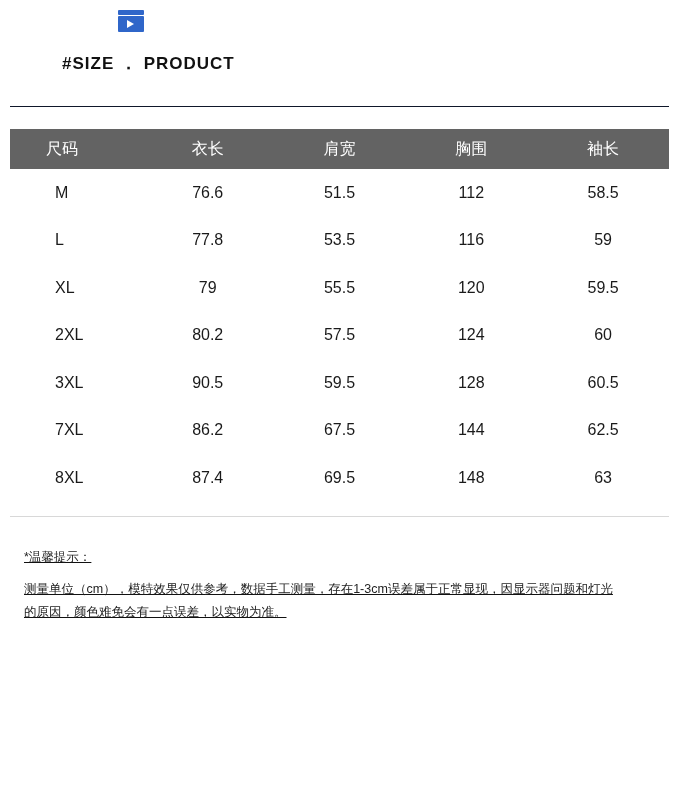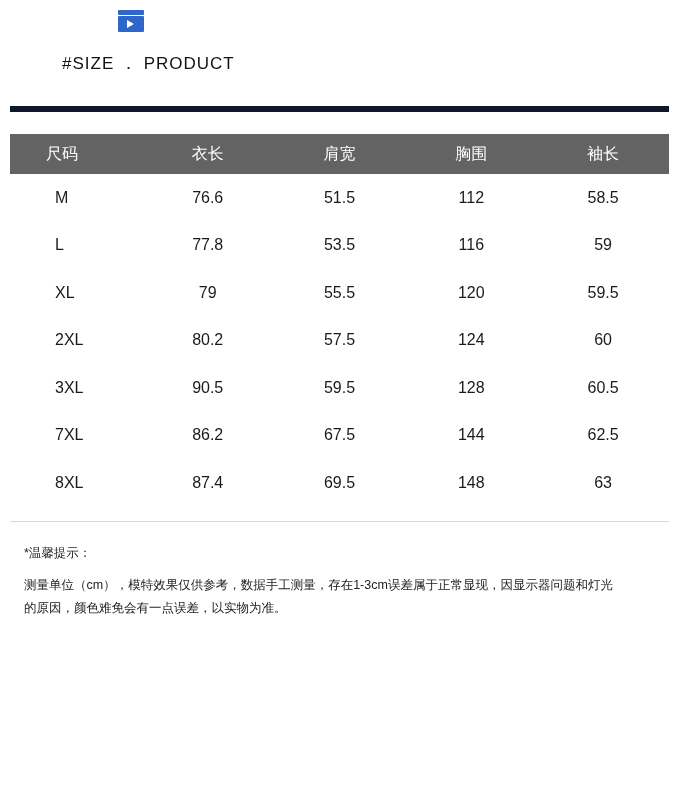--- a/index.html
+++ b/index.html
@@ -57,25 +57,25 @@
     height: 0;
     border-left: 7px solid #ffffff;
     border-top: 4.5px solid transparent;
     border-bottom: 4.5px solid transparent;
   }
   .title {
     margin: 20px 0 0 62px;
     font-size: 17px;
     letter-spacing: 1px;
     color: #111111;
-    font-weight: normal;
+    font-weight: bold;
   }
   .table-wrap {
     margin: 31px 10px 0 10px;
-    border-top: 6px solid #0f172a;
+    border-top: 1px solid #0f172a;
     border-bottom: 1px solid #d8d8d8;
     padding-top: 22px;
     padding-bottom: 14px;
   }
   table.size-table {
     width: 659px;
     border-collapse: collapse;
     table-layout: fixed;
   }
   table.size-table th {
@@ -96,22 +96,23 @@
     text-align: center;
     vertical-align: middle;
     font-size: 16px;
     color: #1a1a1a;
   }
   table.size-table td.col-size {
     text-align: left;
     padding-left: 45px;
   }
   .notes {
-    margin: 23px 0 0 24px;
+    margin: 32px 0 0 24px;
     width: 620px;
+    text-decoration: underline;
   }
   .notes .note-title {
     font-size: 12.5px;
     color: #222222;
     margin-bottom: 12px;
   }
   .notes .note-body {
     font-size: 12.5px;
     color: #222222;
     line-height: 1.9;

